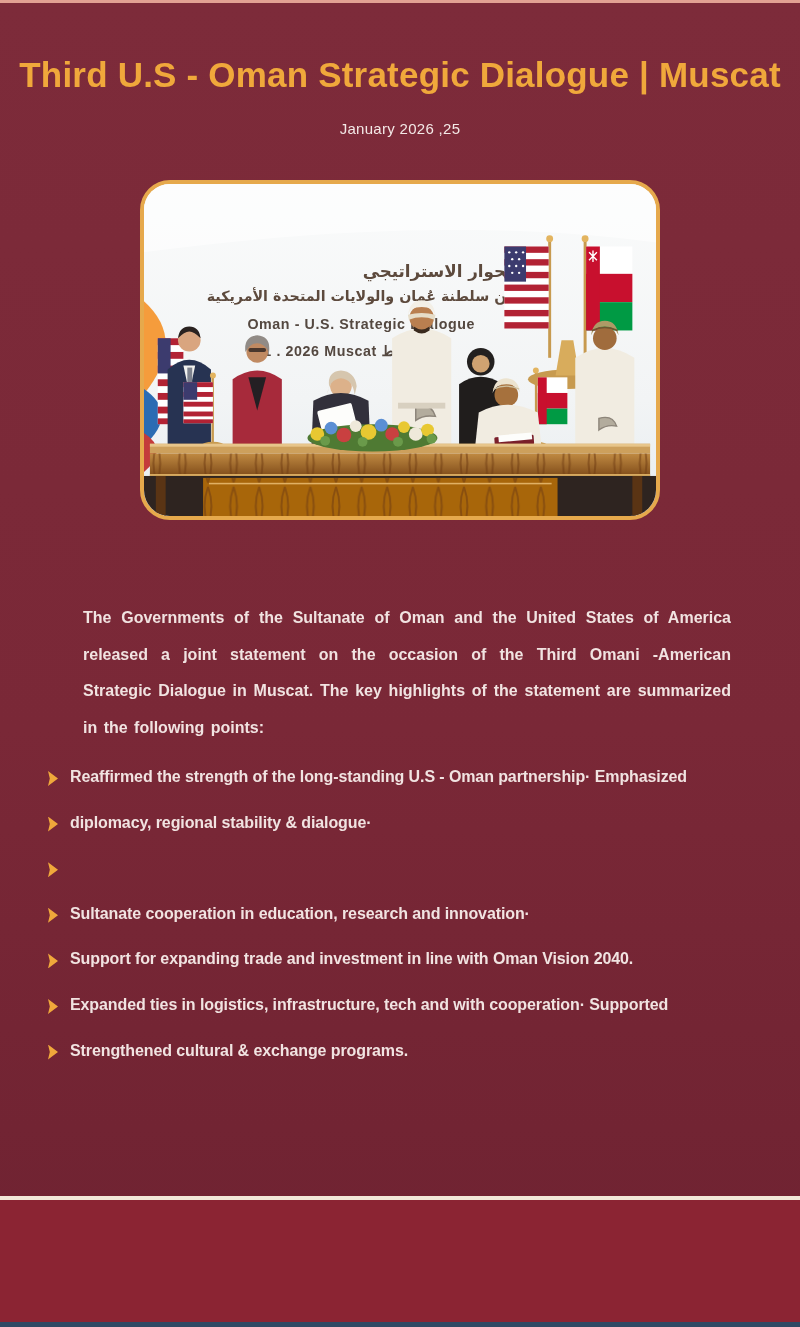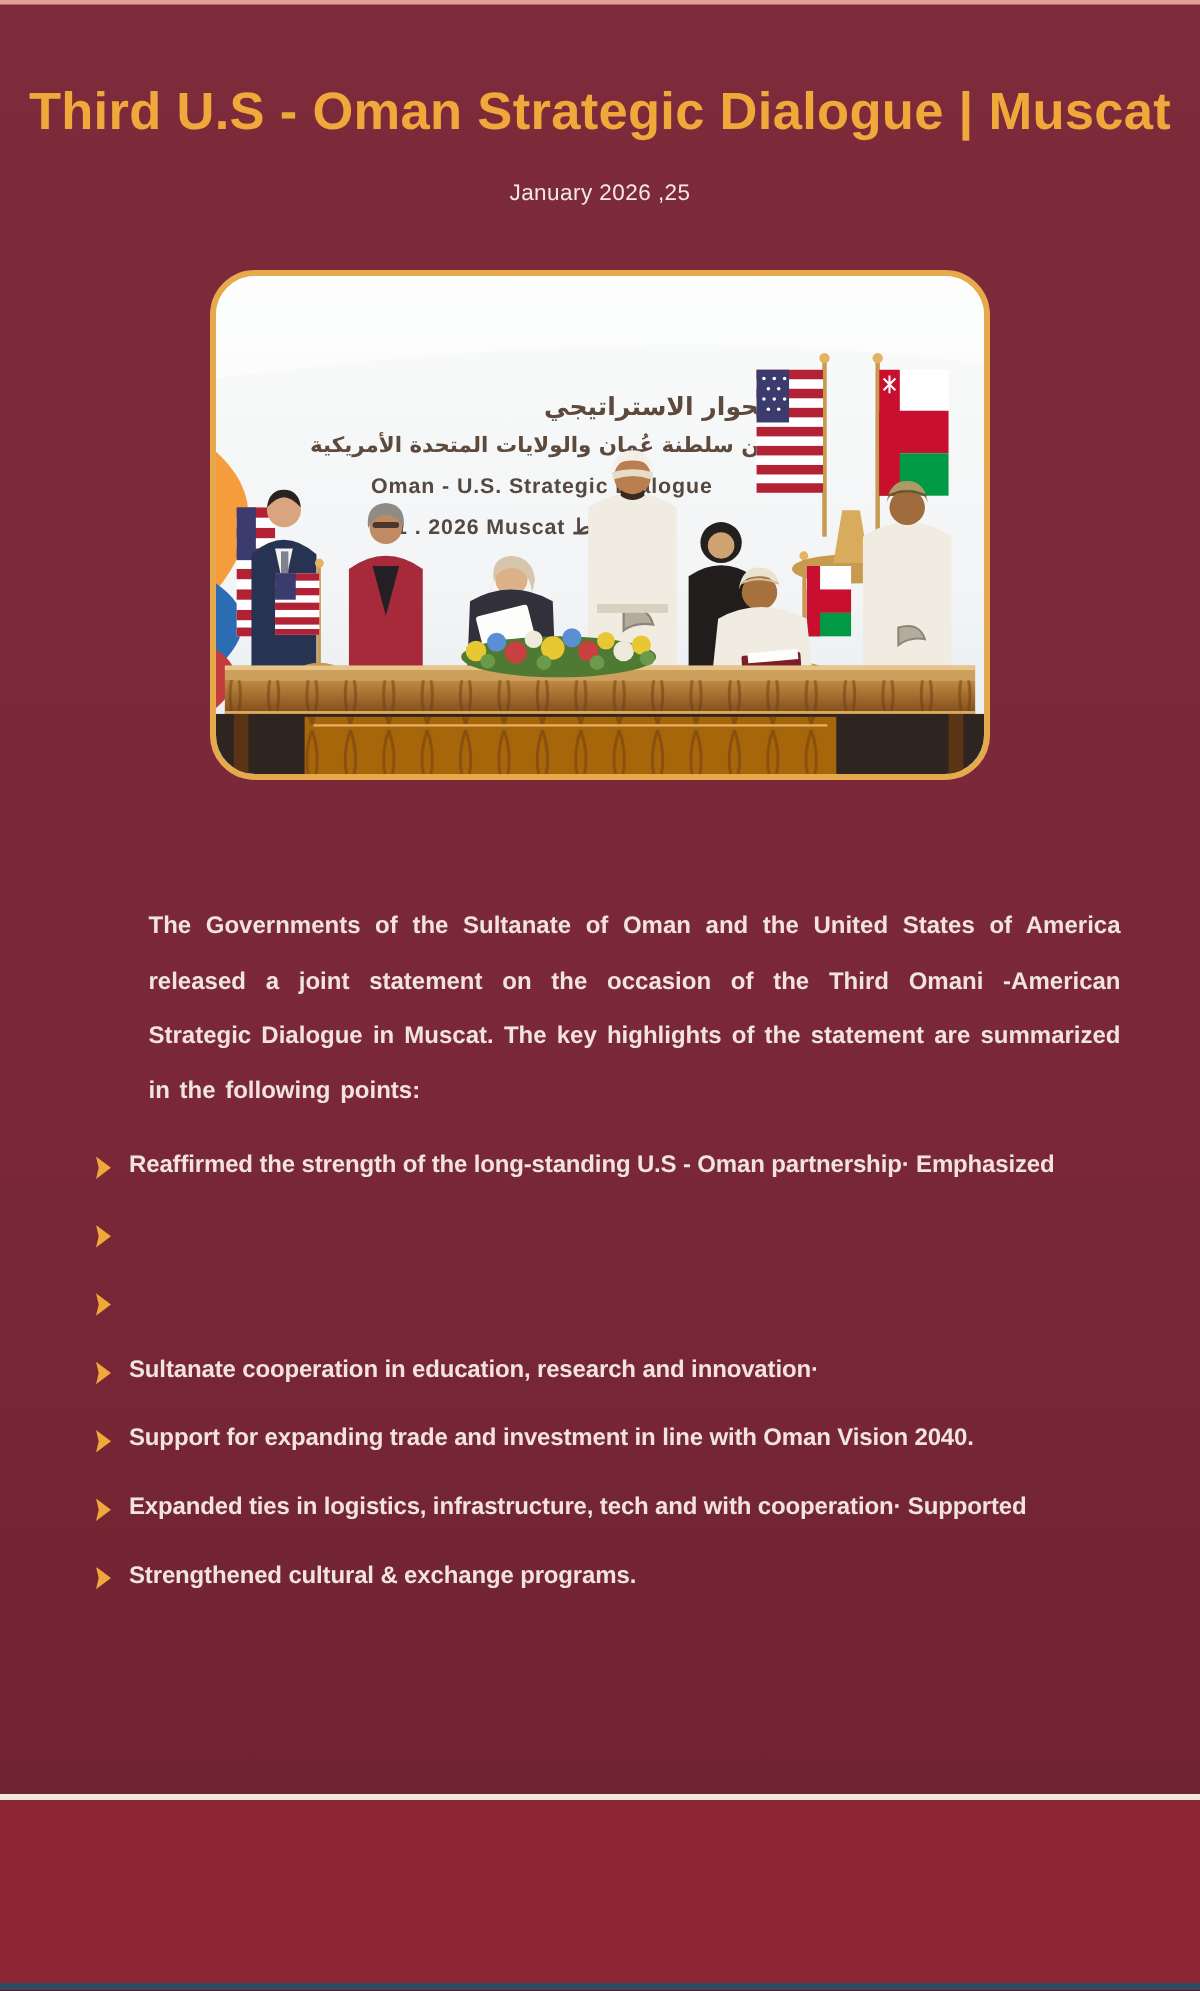--- a/index.html
+++ b/index.html
@@ -19,23 +19,23 @@
   }
   .photo-frame{
     position:absolute;top:180px;left:140px;width:520px;height:340px;
     border:4px solid #e6a94c;border-radius:30px;overflow:hidden;
     background:#f5f6f6;box-sizing:border-box;
   }
   .photo-frame svg{display:block;width:100%;height:100%;}
   .intro-par{
     position:absolute;top:600px;left:83px;width:648px;
     color:#f1e3e1;font-size:16px;font-weight:bold;line-height:36.5px;
-    text-align:justify;word-spacing:2px;margin-left:16px;
-  }
-  .bullets{position:absolute;top:768px;left:64px;width:712px;}
+    text-align:justify;word-spacing:2px;
+  }
+  .bullets{position:absolute;top:768px;left:48px;width:712px;}
   .bullet-row{display:flex;align-items:flex-start;height:45.6px;}
   .bullet-marker{
     flex:none;width:10px;height:15px;margin:3px 12px 0 0;background:#f0a83b;
     clip-path:polygon(0 0,100% 50%,0 100%,18% 50%);
   }
   .bullet-text{
     color:#f1e3e1;font-size:16px;font-weight:bold;letter-spacing:-0.1px;
     white-space:nowrap;
   }
   .divider{position:absolute;top:1196px;left:0;width:800px;height:4px;background:#f2e7d8;}
@@ -253,20 +253,21 @@
 
   <div class="intro-par">The Governments of the Sultanate of Oman and the United States of America released a joint statement on the occasion of the Third Omani -American Strategic Dialogue in Muscat. The key highlights of the statement are summarized in the following points:</div>
 
   <div class="bullets">
     <div class="bullet-row">
         <span class="bullet-marker"></span>
         <span class="bullet-text">Reaffirmed the strength of the long-standing U.S - Oman partnership· Emphasized</span>
       </div>
     <div class="bullet-row">
         <span class="bullet-marker"></span>
+        <span class="bullet-text">diplomacy, regional stability &amp; dialogue·</span>
       </div>
     <div class="bullet-row">
         <span class="bullet-marker"></span>
       </div>
     <div class="bullet-row">
         <span class="bullet-marker"></span>
         <span class="bullet-text">Sultanate cooperation in education, research and innovation·</span>
       </div>
     <div class="bullet-row">
         <span class="bullet-marker"></span>

